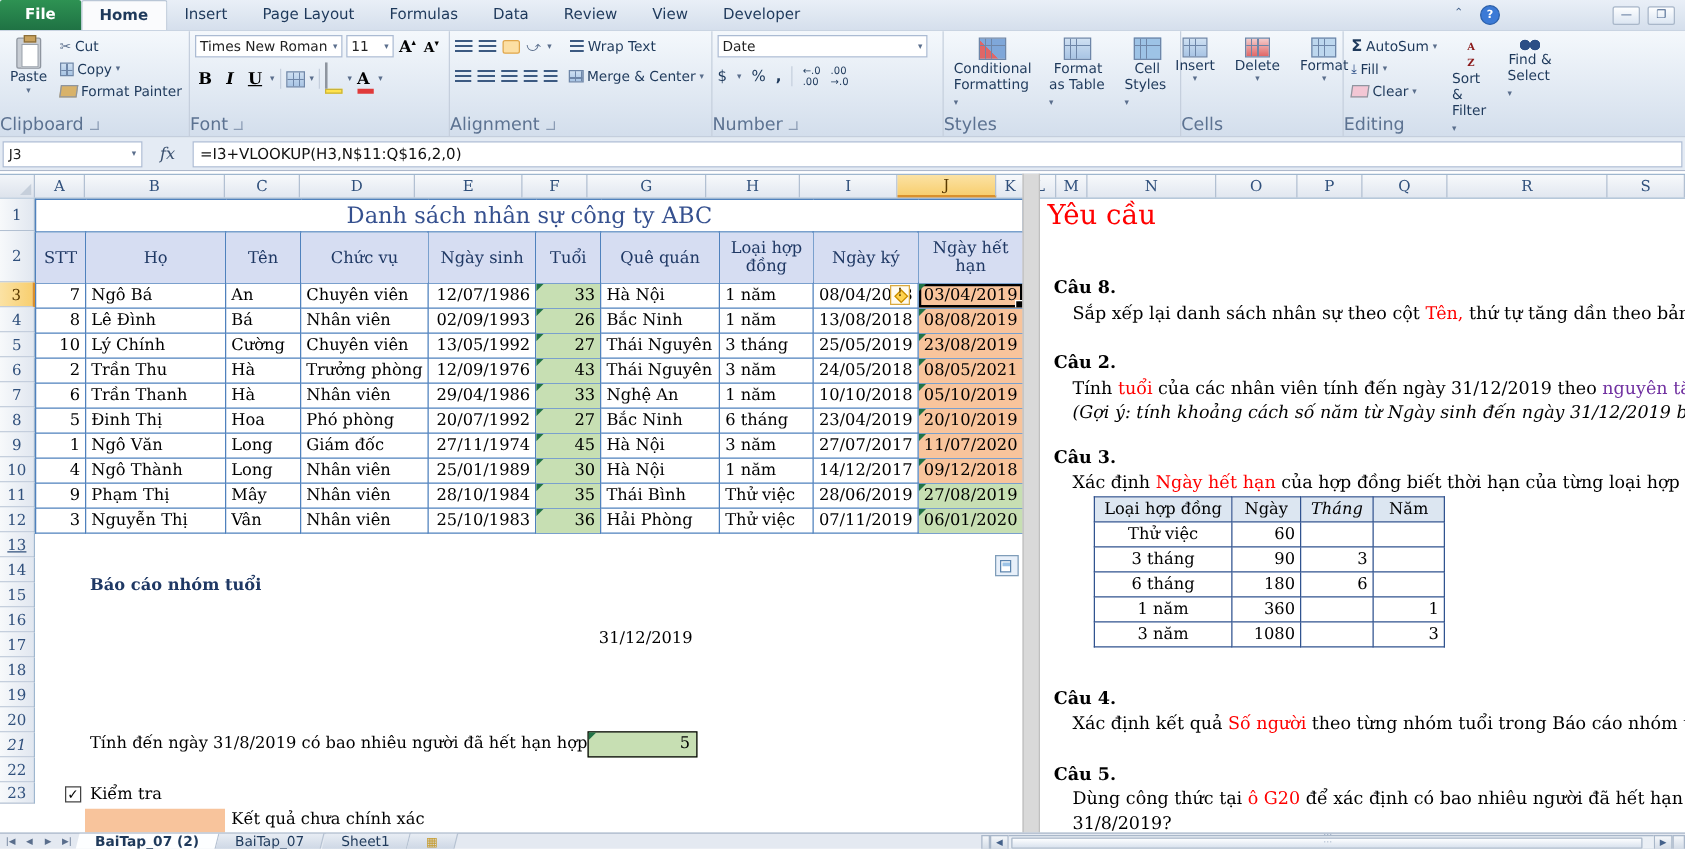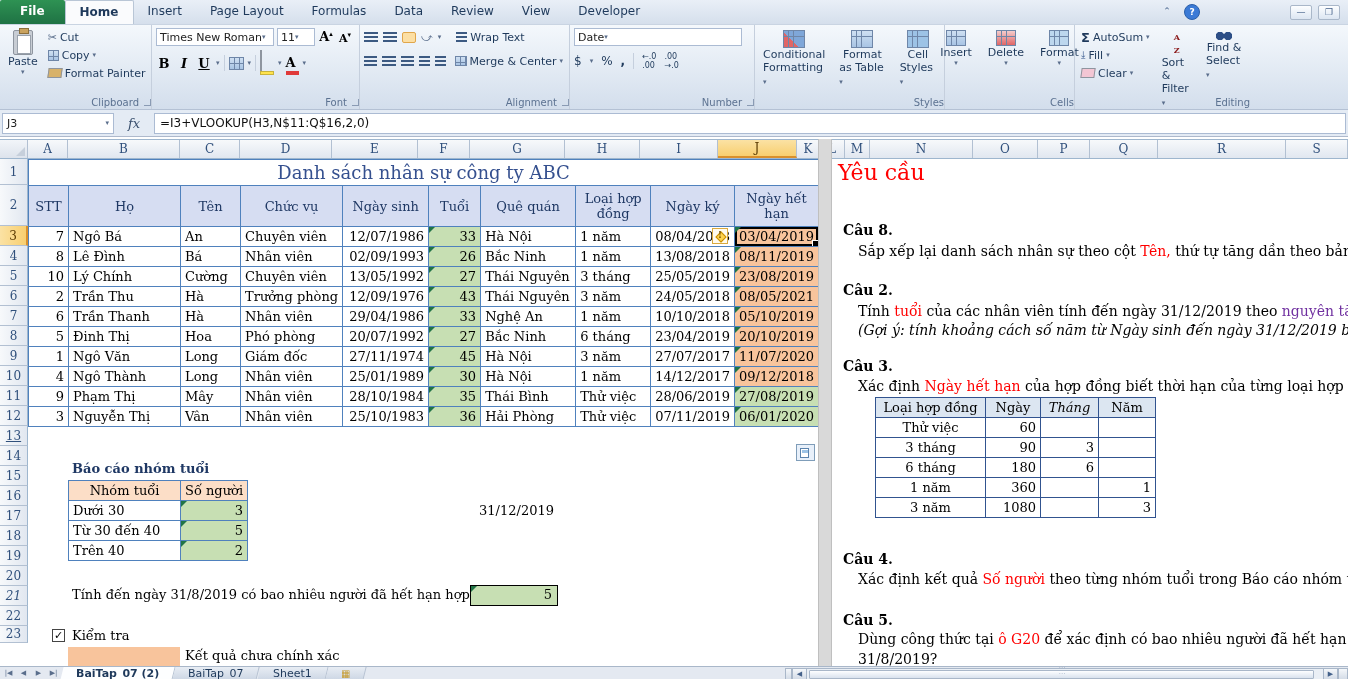--- a/index.html
+++ b/index.html
@@ -16,28 +16,28 @@
   #winbtns { position:absolute; right:8px; top:4px; display:flex; gap:6px; align-items:center; }
   .wbtn { width:22px; height:15px; border:1px solid #A9B7C9; border-radius:2px; background:linear-gradient(#FDFEFF,#DCE6F2);
           font-size:9px; color:#44618A; text-align:center; line-height:13px; }
   .wbtn.help { width:16px; height:16px; border-radius:50%; background:#3B7AD6; color:#fff; border:1px solid #2B5FA9; font-weight:bold; line-height:14px;}
   .wbtn.chev { border:none; background:none; }
 
   
   #ribbon { position:absolute; left:0; top:25px; width:1348px; height:85px;
             background:linear-gradient(#F4F8FC,#DDE6F1 70%,#D3DEEC); border-bottom:1px solid #B4C1D4; }
   .rgroup { position:absolute; top:0; height:84px; border-right:1px solid #C5CfDD; padding:3px 4px 14px; }
-  .rg-label { position:absolute; bottom:1px; left:0; right:0; text-align:right; font-size:10px; color:#5C7291; }
+  .rg-label { position:absolute; bottom:1px; left:0; right:0; text-align:left; font-size:14px; color:#5C7291; }
   .launcher { display:inline-block; width:7px; height:7px; border:1px solid #8A9BB4; border-top:none; border-left:none; margin-left:5px; }
   .bigbtn { display:inline-flex; flex-direction:column; align-items:center; font-size:11px; color:#1E395B;
             padding:2px 4px; border-radius:3px; }
   .smallbtn { display:flex; align-items:center; gap:3px; font-size:11px; color:#1E395B; height:18px; padding:0 2px; white-space:nowrap; }
   .arrow { font-size:7px; color:#5A6E8C; }
   .combo { background:#fff; border:1px solid #ABBBD3; font-size:11px; color:#222; display:flex; align-items:center;
-           justify-content:flex-start; padding:0 3px; height:18px; }
+           justify-content:space-between; padding:0 3px; height:18px; }
   .fmtletter { font-family:"DejaVu Serif",serif; font-size:13px; font-weight:bold; width:16px; text-align:center; }
   .alico { display:inline-block; width:14px; height:11px; background:repeating-linear-gradient(#3C5A82 0 2px,transparent 2px 4px); }
   .alico.short { background:repeating-linear-gradient(#3C5A82 0 2px,transparent 2px 4px); width:11px; }
   .hl { background:#FCDFA4; border:1px solid #E0A64B; border-radius:2px; }
   .clipicon { width:20px; height:25px; background:#C8CDD4; border:1px solid #8E959F; border-radius:2px; position:relative; }
   .clipicon:before { content:""; position:absolute; left:3px; top:4px; width:12px; height:17px; background:#fff; border:1px solid #9AA2AC; }
   .clipicon:after { content:""; position:absolute; left:5px; top:-3px; width:8px; height:4px; background:#C9A25E; border:1px solid #8C6F3B; }
   .gridico { width:15px; height:13px; border:1px solid #6E86A8;
              background:linear-gradient(#CFE0F2,#A8C4E4); position:relative; }
   .gridico:before{ content:""; position:absolute; inset:0;
@@ -447,21 +447,21 @@
           <tr>
             <td class="al-r">8</td>
             <td class="al-l">Lê Đình</td>
             <td class="al-l">Bá</td>
             <td class="al-l">Nhân viên</td>
             <td class="al-r">02/09/1993</td>
             <td class="al-r fill-g tri">26</td>
             <td class="al-l">Bắc Ninh</td>
             <td class="al-l">1 năm</td>
             <td class="al-r">13/08/2018</td>
-            <td class="al-r fill-o tri">08/11/2019</td>
+            <td class="al-r fill-o tri">08/08/2019</td>
           </tr>
           <tr>
             <td class="al-r">10</td>
             <td class="al-l">Lý Chính</td>
             <td class="al-l">Cường</td>
             <td class="al-l">Chuyên viên</td>
             <td class="al-r">13/05/1992</td>
             <td class="al-r fill-g tri">27</td>
             <td class="al-l">Thái Nguyên</td>
             <td class="al-l">3 tháng</td>
@@ -553,44 +553,20 @@
             <td class="al-r fill-g tri">06/01/2020</td>
           </tr>
         </tbody>
     </table>
 
     <div id="fillopt">
         <span class="sq"></span>
       </div>
 
     <div class="sheetlabel bold-navy" style="left:72px;top:324px">Báo cáo nhóm tuổi</div>
-    <table class="sheet" id="report-table">
-      <colgroup>
-          <col style="width:112px">
-          <col style="width:60px">
-        </colgroup>
-      <tbody id="report-tbody">
-          <tr>
-            <td class="hdr">Nhóm tuổi</td>
-            <td class="hdr">Số người</td>
-          </tr>
-          <tr>
-            <td class="al-l">Dưới 30</td>
-            <td class="al-r fill-g tri">3</td>
-          </tr>
-          <tr>
-            <td class="al-l">Từ 30 đến 40</td>
-            <td class="al-r fill-g tri">5</td>
-          </tr>
-          <tr>
-            <td class="al-l">Trên 40</td>
-            <td class="al-r fill-g tri">2</td>
-          </tr>
-        </tbody>
-    </table>
 
     <div class="sheetlabel" style="left:470px;top:366px;width:90px;text-align:right;padding-right:6px">31/12/2019</div>
 
     <div class="sheetlabel" style="left:72px;top:450px">Tính đến ngày 31/8/2019 có bao nhiêu người đã hết hạn hợp đồng?</div>
     <div id="g20cell">5</div>
 
     <div id="checkbox22">✓</div>
     <div class="sheetlabel" style="left:72px;top:491px">Kiểm tra</div>
 
     <div id="b23cell"></div>

